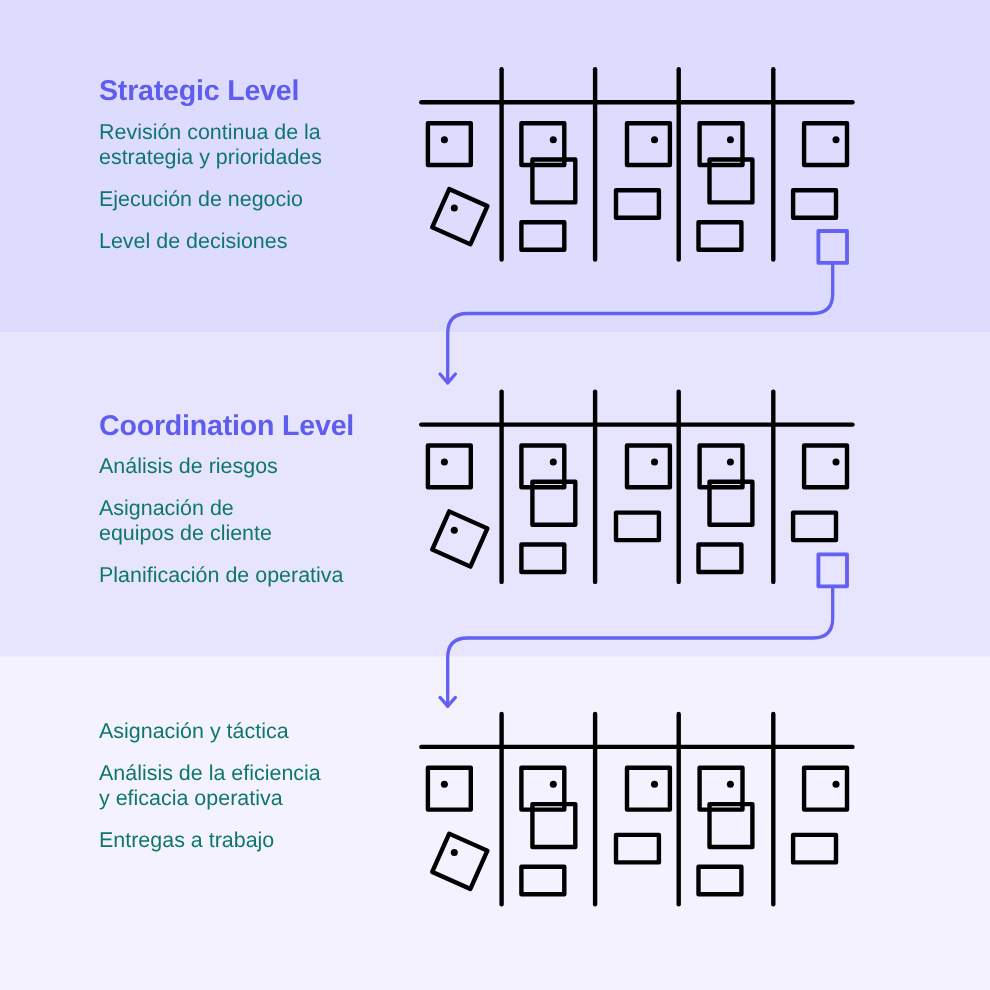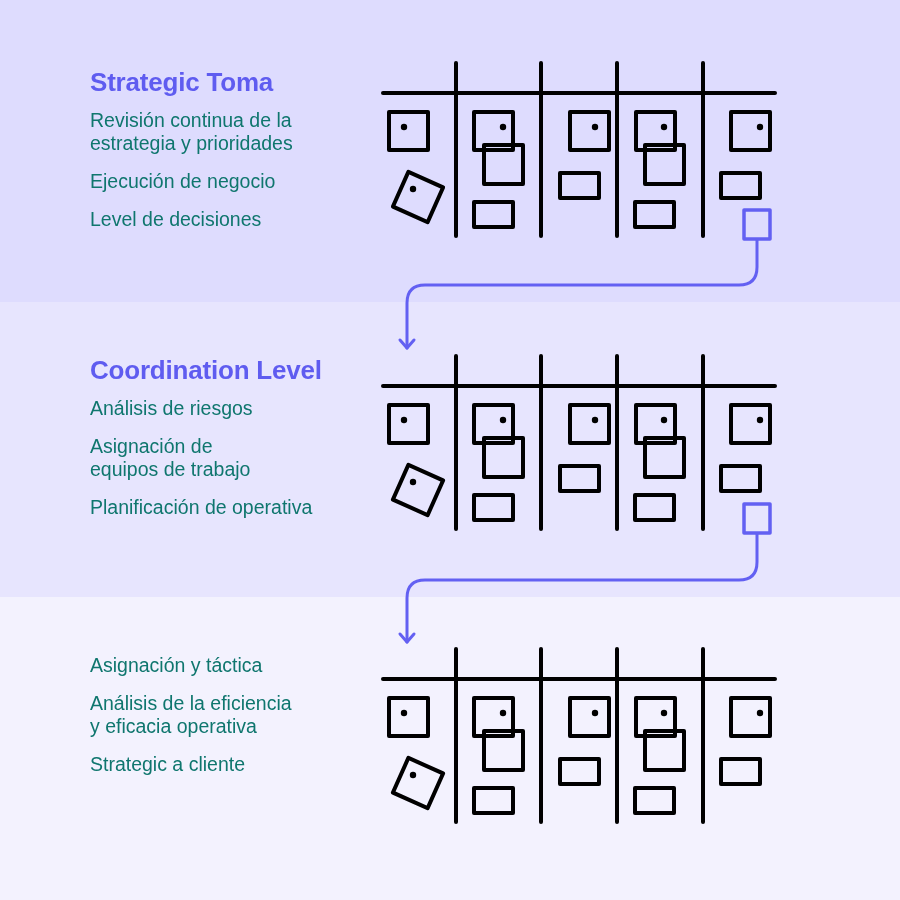--- a/index.html
+++ b/index.html
@@ -25,45 +25,45 @@
     svg.overlay { position: absolute; left: 0; top: 0; width: 900px; height: 900px; }
   </style>
 </head>
 <body>
 
 <div class="band band-1"></div>
 <div class="band band-2"></div>
 <div class="band band-3"></div>
 
 <div class="level-text" style="top:67px;">
-  <div class="level-title">Strategic Toma</div>
+  <div class="level-title">Strategic Level</div>
   <ul class="level-items">
     <li>Revisión continua de la
 estrategia y prioridades</li>
     <li>Ejecución de negocio</li>
     <li>Level de decisiones</li>
   </ul>
 </div>
 
-<div class="level-text" style="top:355px;">
+<div class="level-text" style="top:371px;">
   <div class="level-title">Coordination Level</div>
   <ul class="level-items">
     <li>Análisis de riesgos</li>
     <li>Asignación de
-equipos de trabajo</li>
+equipos de cliente</li>
     <li>Planificación de operativa</li>
   </ul>
 </div>
 
 <div class="level-text" style="top:654px;">
   <ul class="level-items">
     <li>Asignación y táctica</li>
     <li>Análisis de la eficiencia
 y eficacia operativa</li>
-    <li>Strategic a cliente</li>
+    <li>Entregas a trabajo</li>
   </ul>
 </div>
 
 <svg class="overlay" viewBox="0 0 900 900">
   <defs>
     <g id="board">
 
       <g stroke="#000" stroke-width="4" stroke-linecap="round" fill="none">
         <line x1="383" y1="0" x2="775" y2="0"></line>
         <line x1="456" y1="-30" x2="456" y2="143"></line>

